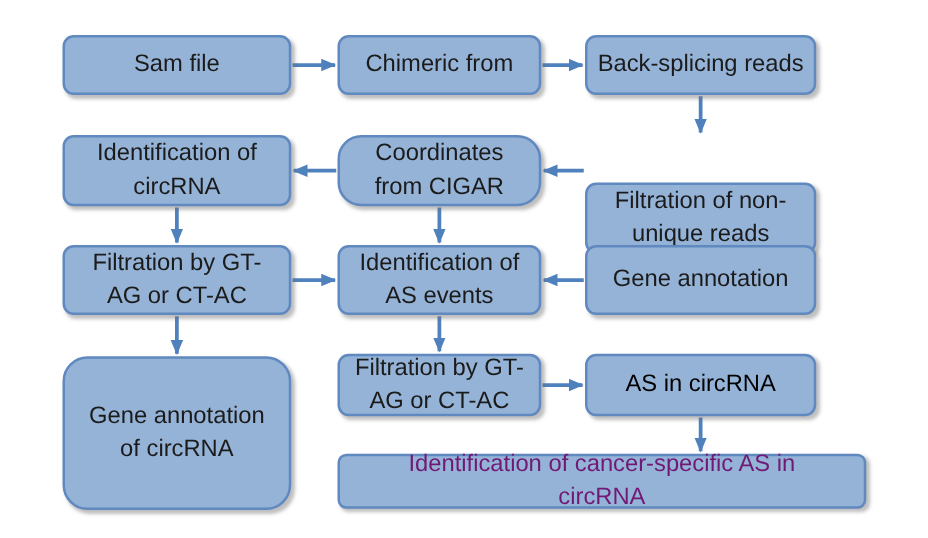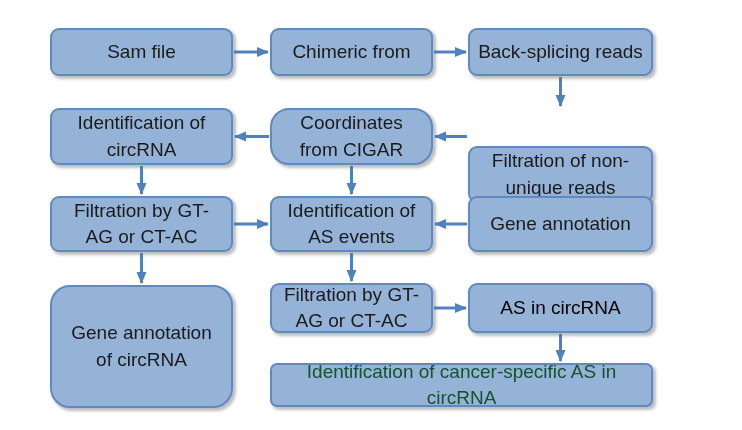--- a/index.html
+++ b/index.html
@@ -76,16 +76,16 @@
       <div class="node" style="left: 50px; top: 196px; width: 183px; height: 56px; border-radius: 9px; background: rgb(149, 179, 215); border: 2px solid rgb(96, 137, 192); color: rgb(27, 27, 27);">Filtration by GT-
 AG or CT-AC</div>
       <div class="node" style="left: 270px; top: 196px; width: 163px; height: 56px; border-radius: 9px; background: rgb(149, 179, 215); border: 2px solid rgb(96, 137, 192); color: rgb(27, 27, 27);">Identification of
 AS events</div>
       <div class="node" style="left: 468px; top: 196px; width: 185px; height: 56px; border-radius: 9px; background: rgb(149, 179, 215); border: 2px solid rgb(96, 137, 192); color: rgb(27, 27, 27);">Gene annotation</div>
       <div class="node" style="left: 50px; top: 285px; width: 183px; height: 123px; border-radius: 20px; background: rgb(149, 179, 215); border: 2px solid rgb(96, 137, 192); color: rgb(27, 27, 27);">Gene annotation
 of circRNA</div>
       <div class="node" style="left: 270px; top: 283px; width: 163px; height: 50px; border-radius: 9px; background: rgb(149, 179, 215); border: 2px solid rgb(96, 137, 192); color: rgb(27, 27, 27);">Filtration by GT-
 AG or CT-AC</div>
       <div class="node" style="left: 468px; top: 283px; width: 185px; height: 50px; border-radius: 9px; background: rgb(149, 179, 215); border: 2px solid rgb(96, 137, 192); color: #000000;">AS in circRNA</div>
-      <div class="node" style="left: 270px; top: 363px; width: 383px; height: 44px; border-radius: 7px; background: rgb(149, 179, 215); border: 2px solid rgb(96, 137, 192); color: #14532d;">Identification of cancer-specific AS in
+      <div class="node" style="left: 270px; top: 363px; width: 423px; height: 44px; border-radius: 7px; background: rgb(149, 179, 215); border: 2px solid rgb(96, 137, 192); color: #701a75;">Identification of cancer-specific AS in
 circRNA</div>
     </div>
 </div>
 
 </body></html>

